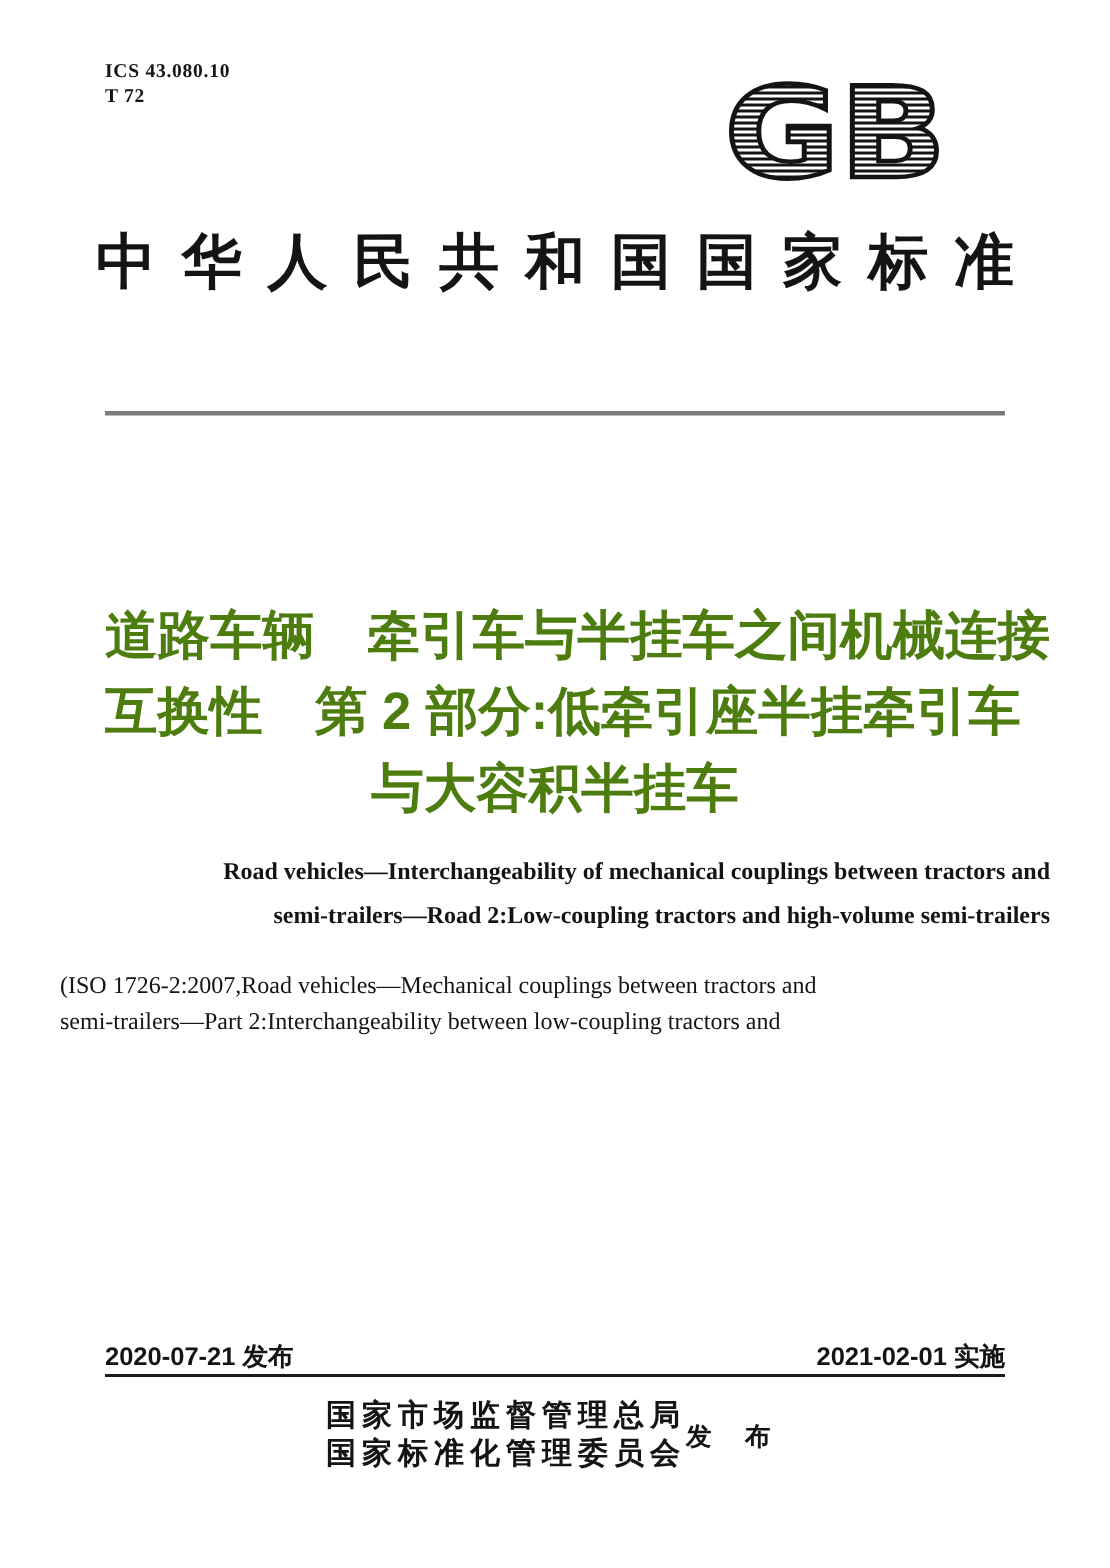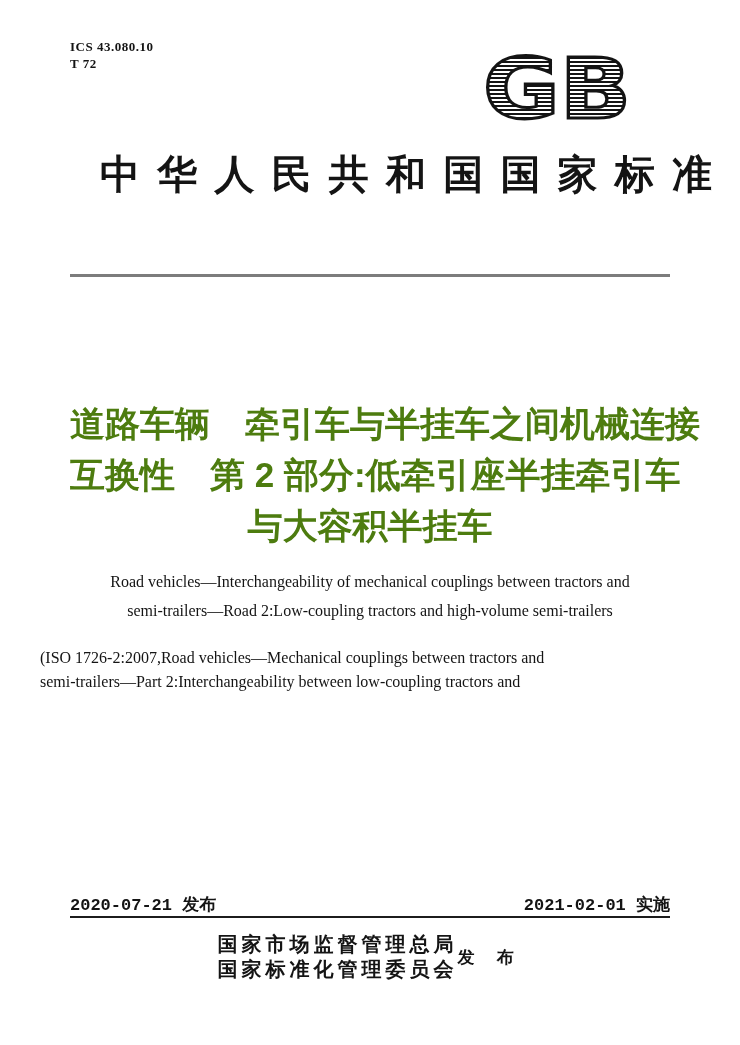--- a/index.html
+++ b/index.html
@@ -35,21 +35,20 @@
     position: absolute;
     left: 64px;
     top: 147px;
     width: 612px;
     font-size: 40px;
     font-weight: bold;
     white-space: nowrap;
     text-align: justify;
     text-align-last: justify;
     font-family: "Liberation Serif", "DejaVu Serif", serif;
-    margin-left: 36px;
   }
   .standard-number {
     position: absolute;
     right: 72px;
     top: 223px;
     font-size: 21px;
     font-weight: bold;
     letter-spacing: 0.5px;
   }
   .rule-gray {
@@ -75,42 +74,42 @@
     text-align: justify;
     text-align-last: justify;
     white-space: nowrap;
   }
   .title-zh .center-line { text-align: center; }
   .title-en {
     position: absolute;
     left: 40px;
     top: 567px;
     width: 660px;
-    text-align: center;
+    text-align: right;
     font-size: 16px;
-    font-weight: normal;
+    font-weight: bold;
     line-height: 29px;
   }
   .iso-ref {
     position: absolute;
     left: 40px;
     top: 646px;
     width: 660px;
     text-align: left;
     font-size: 16px;
     line-height: 24px;
   }
   .dates-row {
     position: absolute;
     left: 70px;
     top: 893px;
     width: 600px;
     display: flex;
     justify-content: space-between;
-    font-family: Liberation Mono, monospace;
+    font-family: Liberation Sans, sans-serif;
     font-weight: 600;
     font-size: 17px;
   }
   .rule-thin {
     position: absolute;
     left: 70px;
     top: 916px;
     width: 600px;
     height: 2px;
     background: #1c1c1c;

